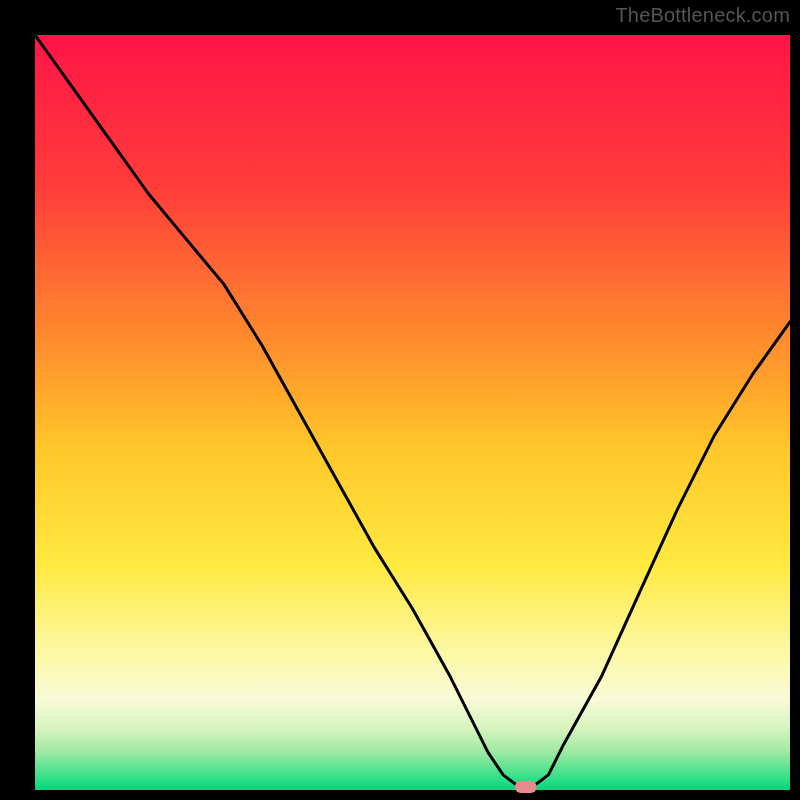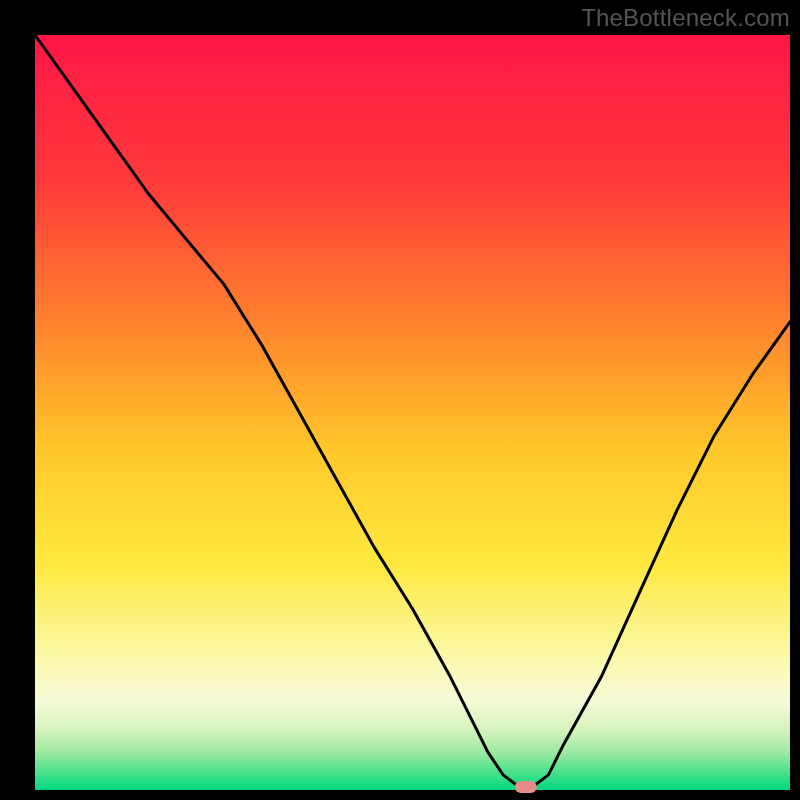--- a/index.html
+++ b/index.html
@@ -15,21 +15,21 @@
     width: 800px;
     height: 800px;
     background: #000;
   }
   .watermark {
     position: absolute;
     top: 4px;
     right: 10px;
     color: #555;
     font-family: Arial, Helvetica, sans-serif;
-    font-size: 24px;
+    font-size: 20px;
     font-weight: 500;
     letter-spacing: 0.2px;
     user-select: none;
     text-align: right;
   }
   svg {
     position: absolute;
     top: 0;
     left: 0;
   }

